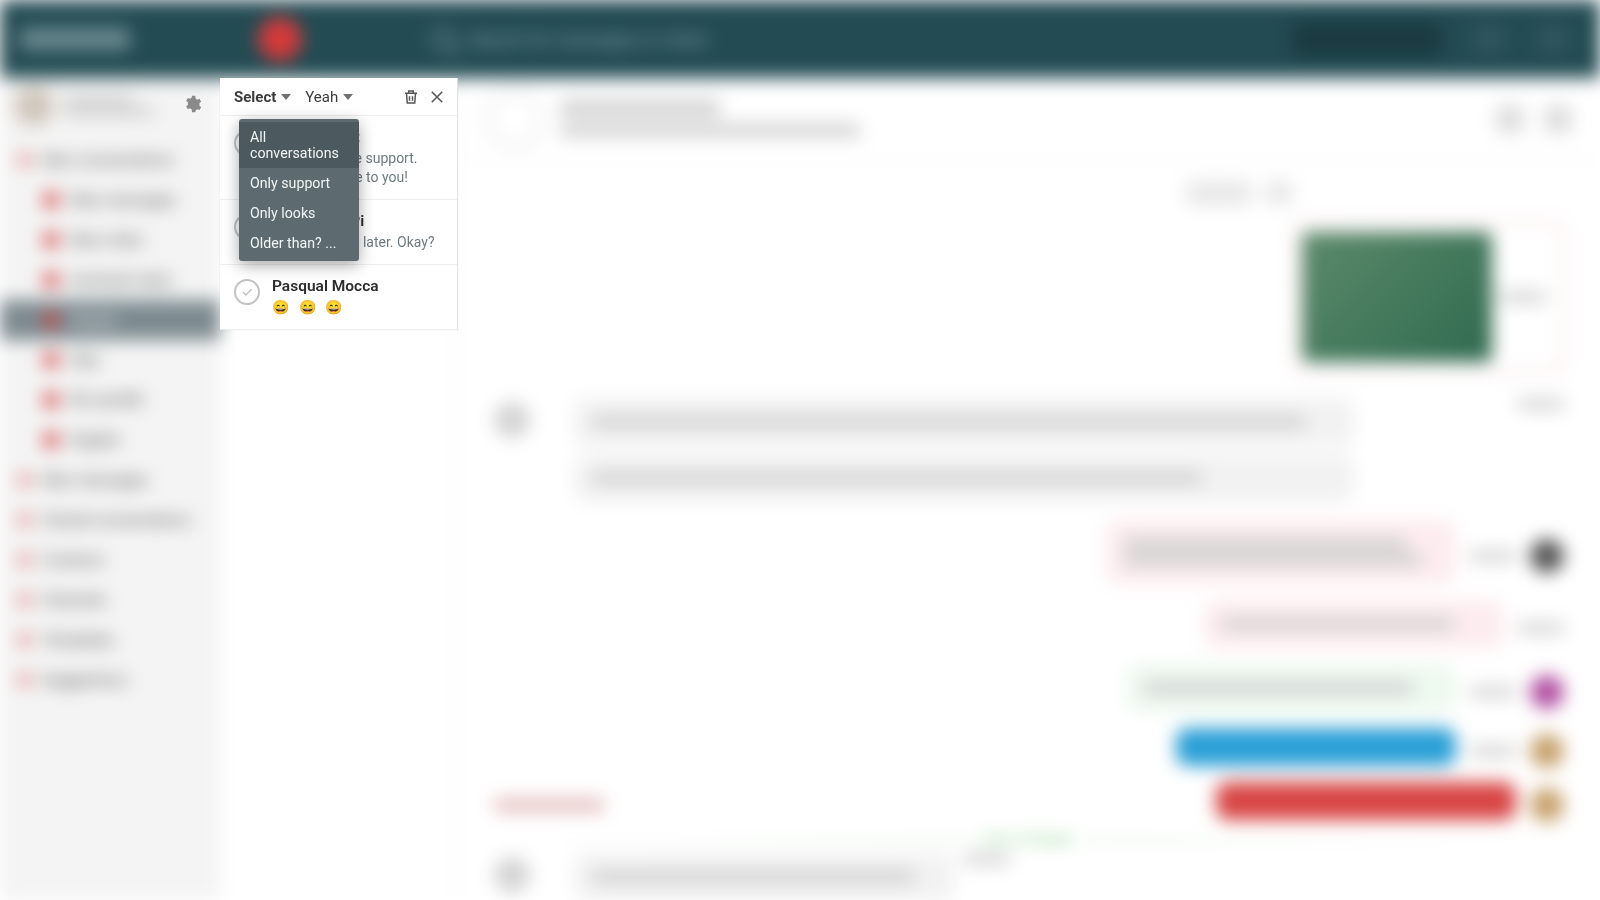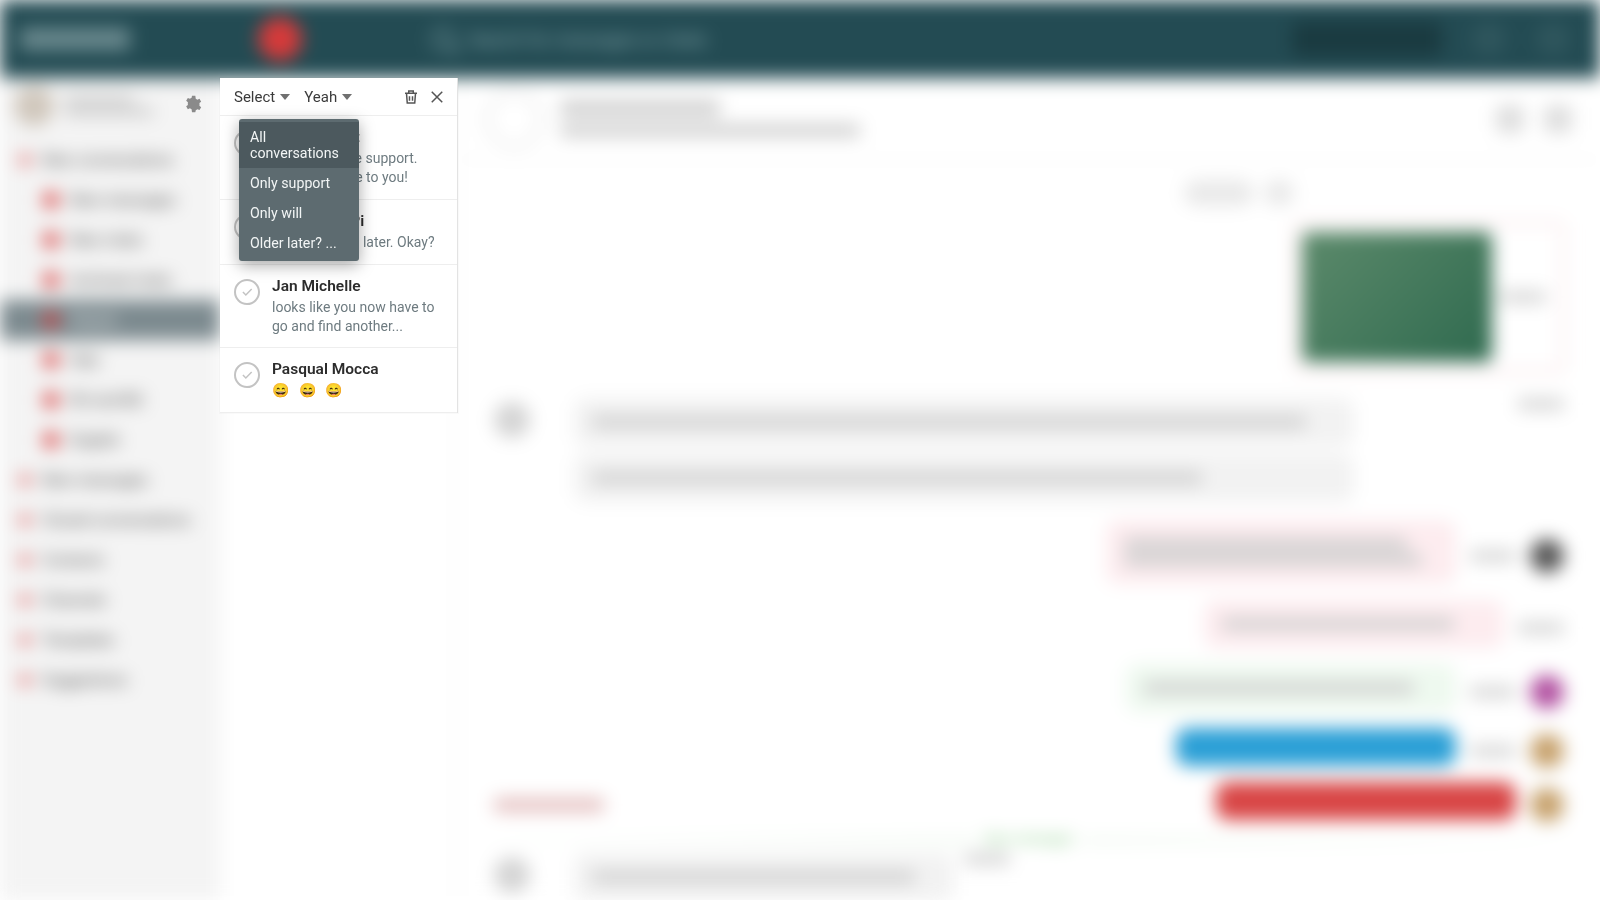--- a/index.html
+++ b/index.html
@@ -69,21 +69,21 @@
   .out.red{background:#d84545;width:300px;height:38px;}
   .ts{width:46px;height:12px;background:#d5d5d5;border-radius:3px;}
   .rowr{display:flex;justify-content:flex-end;align-items:center;gap:14px;margin-bottom:8px;}
   .sep{height:1px;background:linear-gradient(90deg,transparent,#8cd08c,transparent);margin:12px -36px;position:relative;}
   .sep span{position:absolute;left:50%;top:-9px;transform:translateX(-50%);background:#fff;padding:0 10px;font-size:13px;color:#6bbf6b;}
 
   
   .focus-col{position:absolute;left:220px;top:78px;width:238px;background:#fff;border-right:1px solid #e3e3e3;box-shadow:0 0 0 1px rgba(0,0,0,0.02);}
   .fc-bar{height:38px;display:flex;align-items:center;gap:6px;padding:0 10px;border-bottom:1px solid #eee;}
   .fc-btn{display:flex;align-items:center;gap:5px;font-size:15px;color:#3b3b3b;cursor:pointer;padding:4px 4px;}
-  .fc-btn.bold{font-weight:400;}
+  .fc-btn.bold{font-weight:700;}
   .caret{width:0;height:0;border-left:5px solid transparent;border-right:5px solid transparent;border-top:6px solid #707070;}
   .fc-spacer{flex:1;}
   .fc-icon{width:20px;height:20px;color:#707070;display:flex;align-items:center;justify-content:center;cursor:pointer;}
   .trash svg,.close svg{width:18px;height:18px;stroke:#555;fill:none;stroke-width:2;}
 
   .conv{display:flex;gap:12px;padding:12px 14px;border-bottom:1px solid #eee;}
   .conv .chk{width:26px;height:26px;border-radius:50%;border:2.3px solid #c3c3c3;flex-shrink:0;margin-top:2px;display:flex;align-items:center;justify-content:center;}
   .conv .chk svg{width:14px;height:14px;stroke:#c3c3c3;stroke-width:2.6;fill:none;}
   .conv .ct{flex:1;min-width:0;}
   .conv .nm{font-size:15.5px;font-weight:600;color:#2c2c2c;margin-bottom:3px;}
@@ -326,35 +326,24 @@
       <div class="pv">I will send you later. Okay?</div>
     </div>
   </div>
   <div class="conv">
     <div class="chk">
         <svg viewBox="0 0 24 24">
           <path d="M5 12l5 5L20 7"></path>
         </svg>
       </div>
     <div class="ct">
-      <div class="nm">Jan Michelle</div>
-      <div class="pv">looks like you now have to go and find another...</div>
-    </div>
-  </div>
-  <div class="conv">
-    <div class="chk">
-        <svg viewBox="0 0 24 24">
-          <path d="M5 12l5 5L20 7"></path>
-        </svg>
-      </div>
-    <div class="ct">
       <div class="nm">Pasqual Mocca</div>
       <div class="pv emoji">😄 😄 😄</div>
     </div>
   </div>
 </div>
 
 <div class="dd">
   <div class="it sel">All conversations</div>
   <div class="it">Only support</div>
-  <div class="it">Only will</div>
-  <div class="it">Older later? ...</div>
+  <div class="it">Only looks</div>
+  <div class="it">Older than? ...</div>
 </div>
 
 </body></html>

